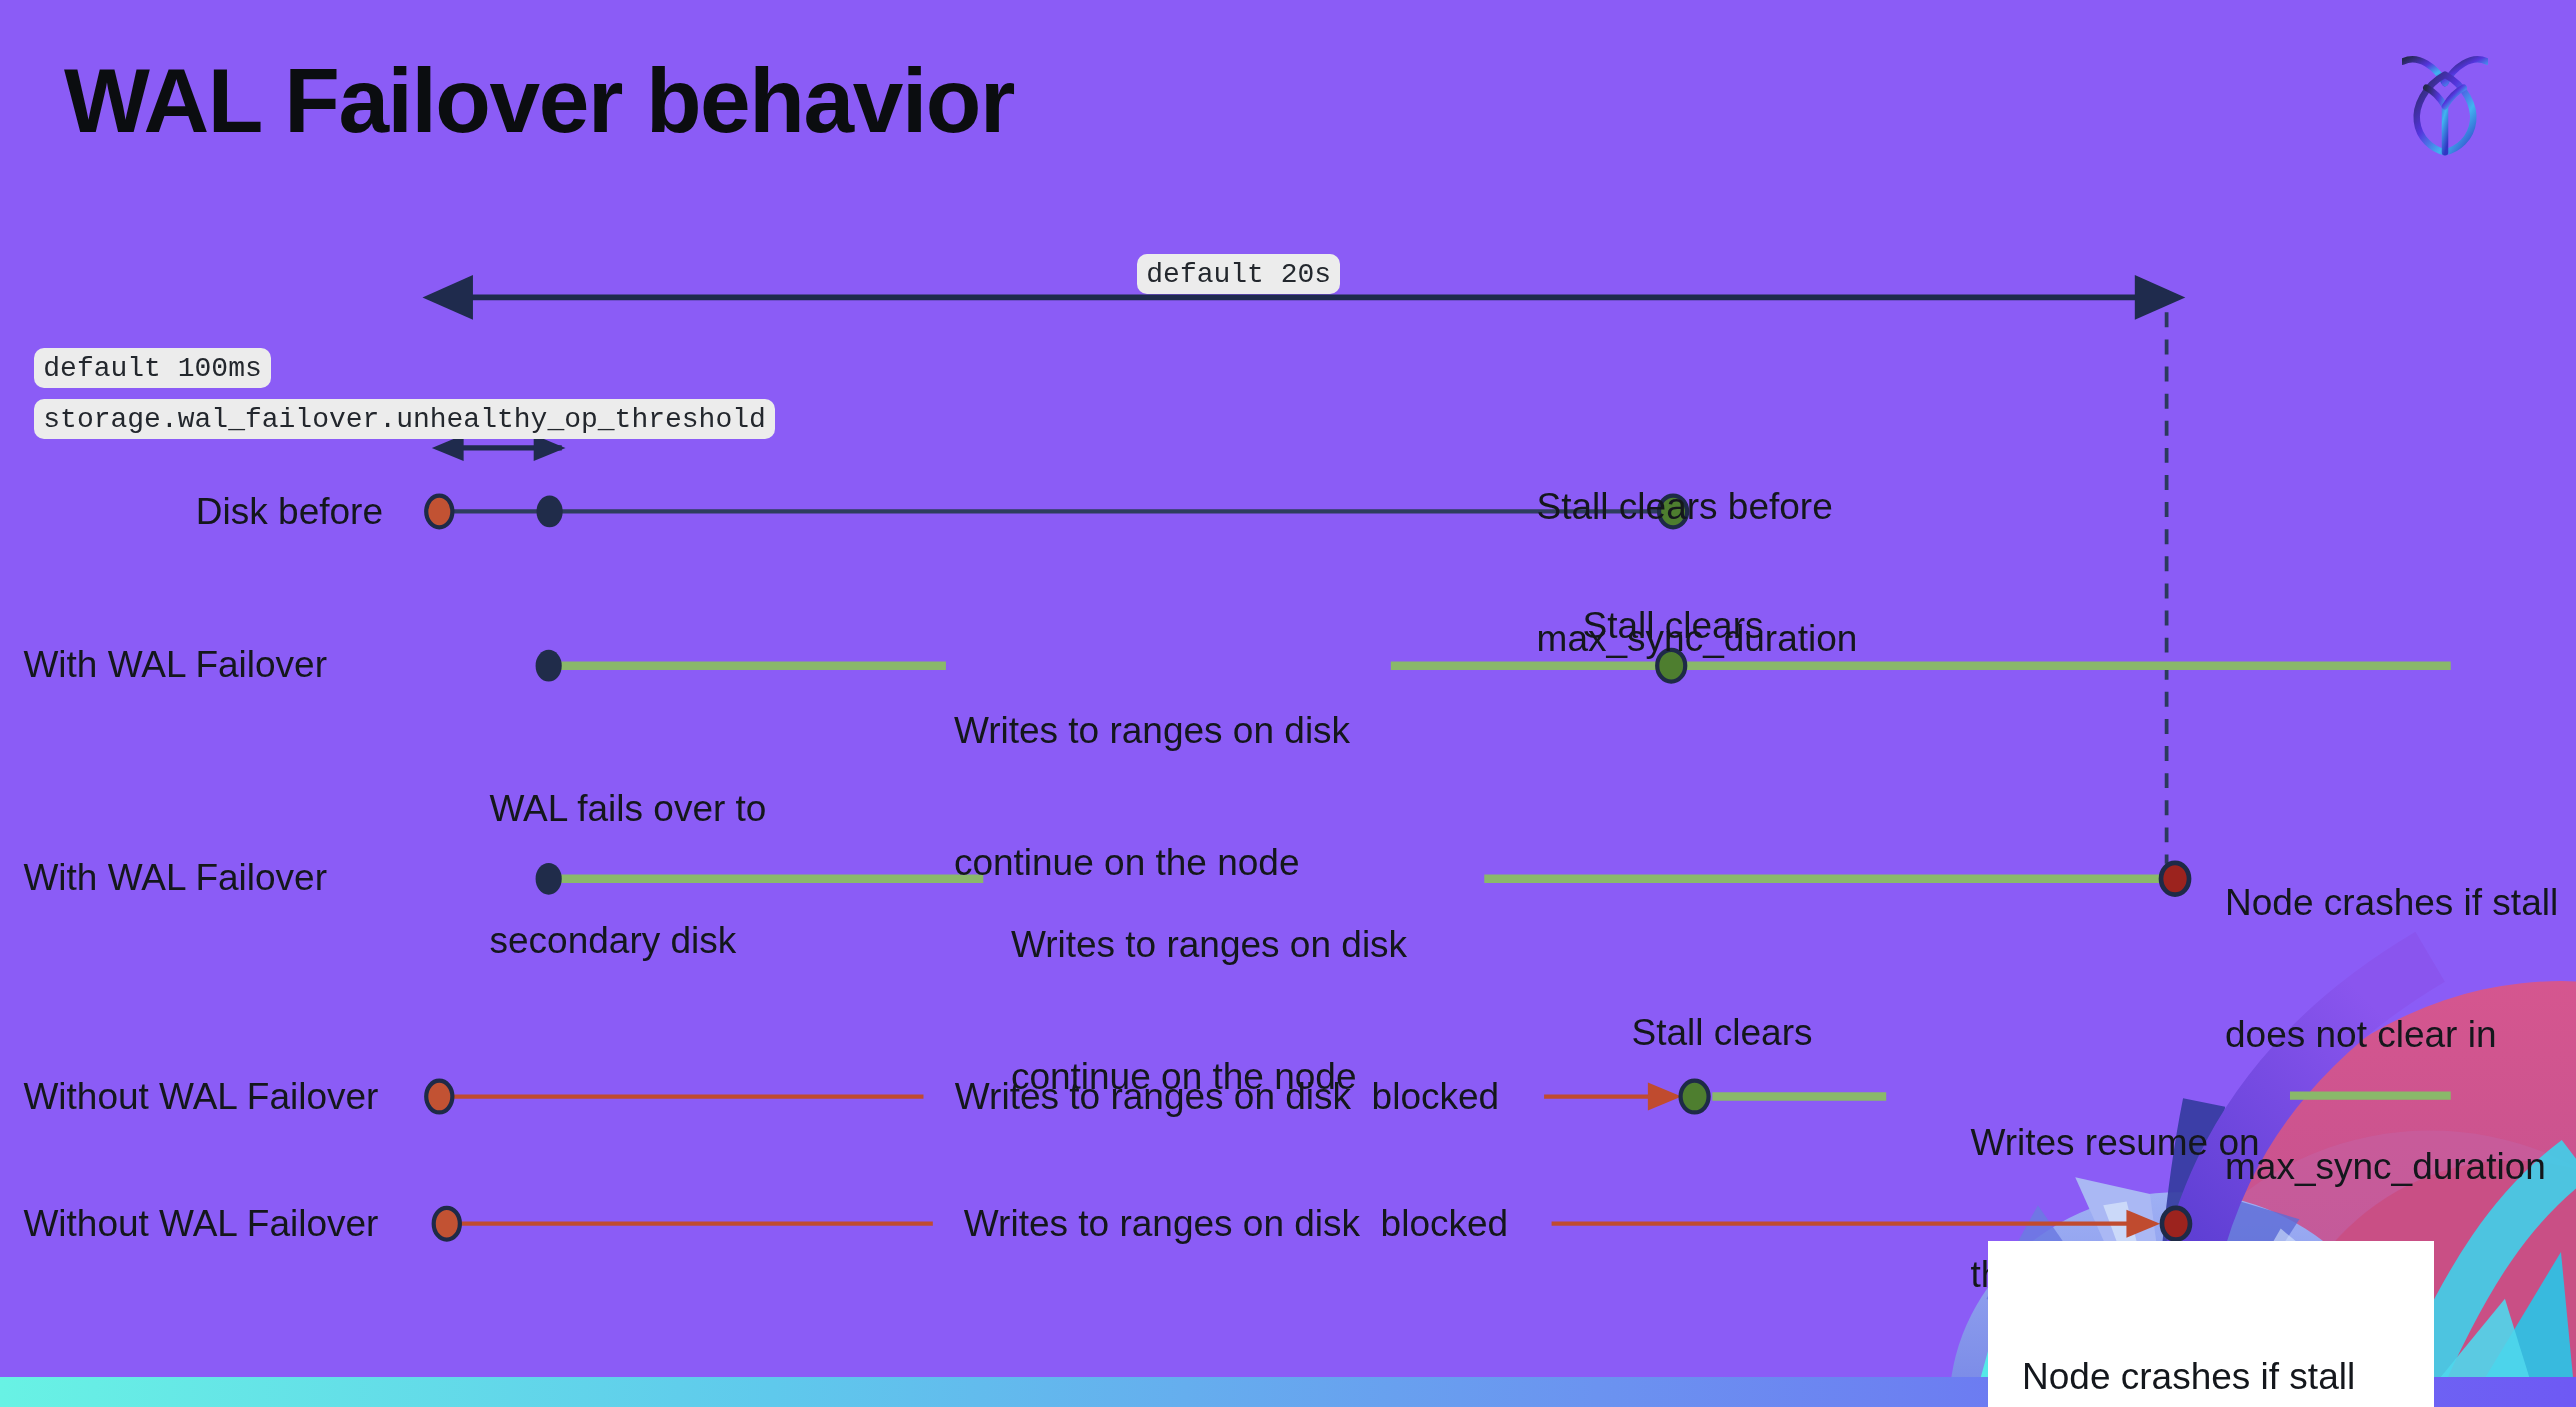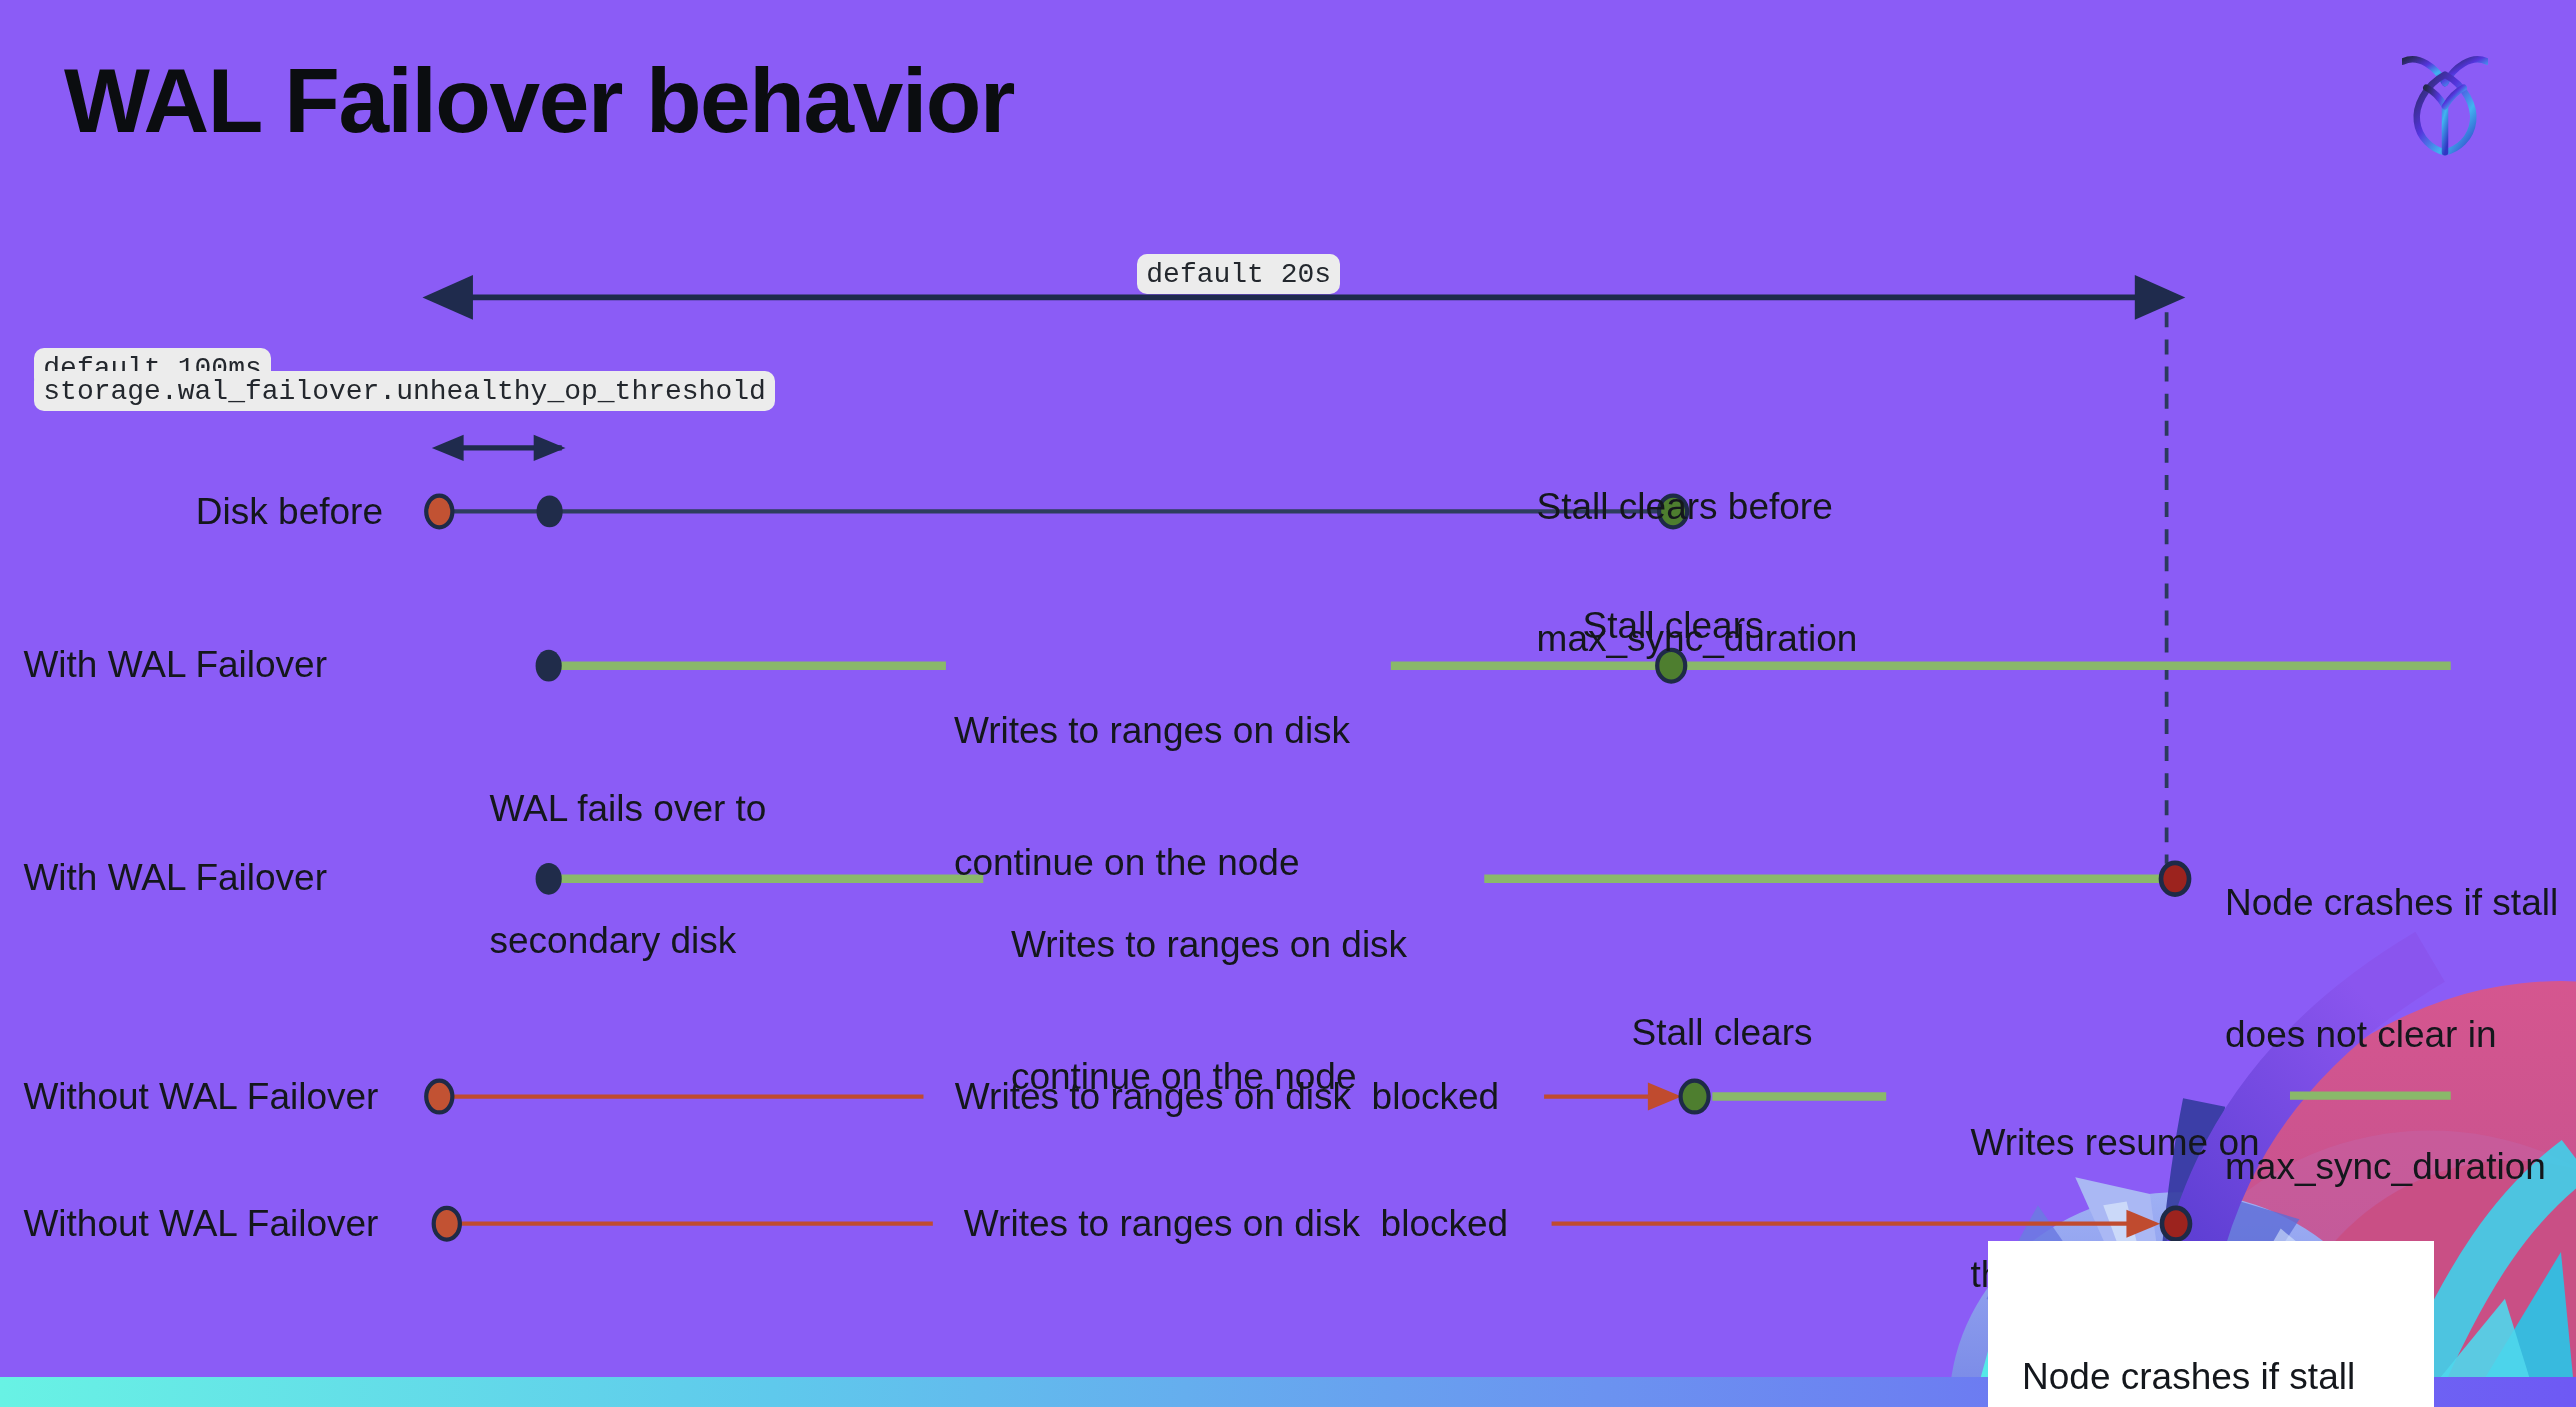--- a/index.html
+++ b/index.html
@@ -137,21 +137,21 @@
       <path d="M 1 10 C 18 2 36 16 46 33"></path>
       <path d="M 91 10 C 74 2 56 16 46 33"></path>
       <path d="M 46 24 C 24 36 14 58 16 74 C 18 92 32 104 46 107 C 60 104 74 92 76 74 C 78 58 68 36 46 24 Z"></path>
       <path d="M 46 107 L 46 58 C 40 48 34 42 26 38"></path>
       <path d="M 46 58 C 52 48 58 42 66 38"></path>
     </g>
   </svg>
 
   <div class="abs code" style="left:1137px;top:254px;">default 20s</div>
   <div class="abs code" style="left:34px;top:348px;">default 100ms</div>
-  <div class="abs code" style="left:34px;top:371px;">storage.wal_failover.unhealthy_op_threshold</div>
+  <div class="abs code" style="left:34px;top:399px;">storage.wal_failover.unhealthy_op_threshold</div>
 
   <div class="abs row-label right" style="left:56px;top:490px;width:327px;">Disk before</div>
   <div class="abs note center" style="left:1697px;top:397px;">
     <div>Stall clears before</div>
     <div>max_sync_duration</div>
   </div>
 
   <div class="abs row-label" style="left:23.4px;top:643px;">With WAL Failover</div>
   <div class="abs note center" style="left:628px;top:699px;">
     <div>WAL fails over to</div>

